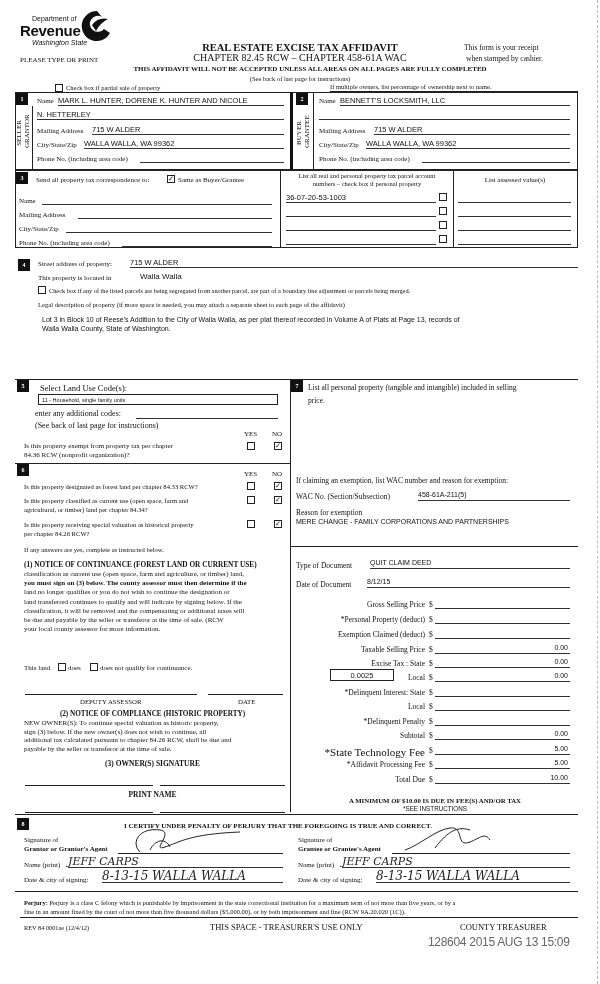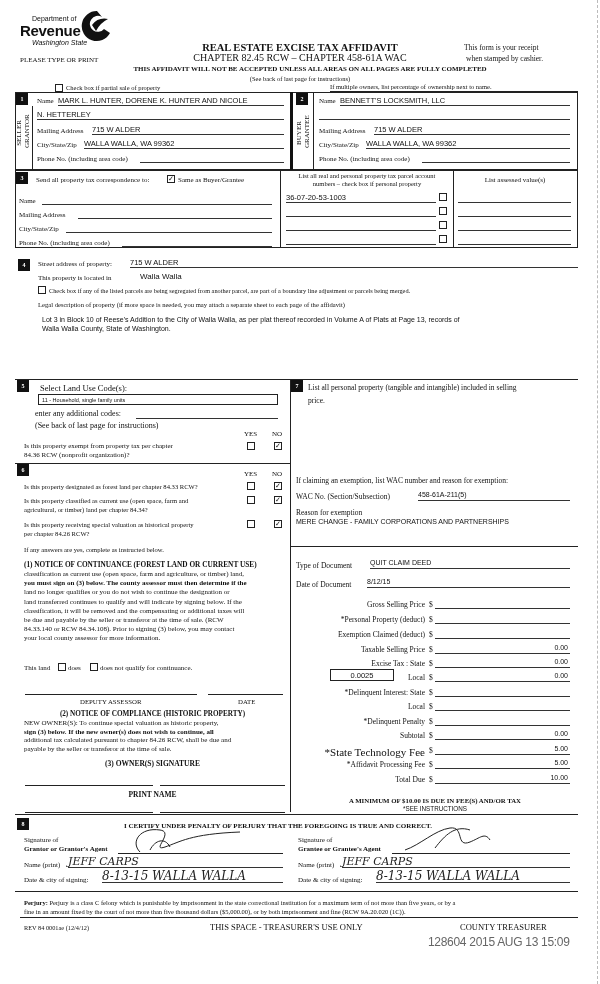--- a/index.html
+++ b/index.html
@@ -180,38 +180,37 @@
 <div class="abs lbl" style="left:24px;top:546px;font-size:6.6px;">If any answers are yes, complete as instructed below.</div>
 
 <div class="abs serif bold" style="left:24px;top:560px;font-size:7.3px;">(1) NOTICE OF CONTINUANCE  (FOREST LAND OR CURRENT USE)</div>
 <div class="abs serif" style="left:24px;top:570px;font-size:7px;line-height:9.2px;width:265px;">
   <div>classification as current use (open space, farm and agriculture, or timber) land,</div>
   <div style="font-weight:bold;">you must sign on (3) below. The county assessor must then determine if the</div>
   <div>land no longer qualifies or you do not wish to continue the designation or</div>
   <div>land transferred continues to qualify and will indicate by signing below. If the</div>
   <div>classification, it will be removed and the compensating or additional taxes will</div>
   <div>be due and payable by the seller or transferor at the time of sale. (RCW</div>
-  <div>84.33.140 or RCW 84.34.108). Prior to signing (3) below, you may contact</div>
   <div>your local county assessor for more information.</div>
 </div>
 <div class="abs lbl" style="left:24px;top:664px;font-size:7px;">This land</div>
 <div class="cb" style="left:58px;top:663px;"></div>
 <div class="abs lbl" style="left:68px;top:664px;font-size:7px;">does</div>
 <div class="cb" style="left:90px;top:663px;"></div>
 <div class="abs lbl" style="left:100px;top:664px;font-size:7px;">does not qualify for continuance.</div>
 
 <div class="hline" style="left:25px;top:694px;width:172px;"></div>
 <div class="hline" style="left:208px;top:694px;width:75px;"></div>
 <div class="abs serif" style="left:80px;top:698px;font-size:6.8px;">DEPUTY ASSESSOR</div>
 <div class="abs serif" style="left:238px;top:698px;font-size:6.8px;">DATE</div>
 
 <div class="abs serif bold center" style="left:20px;top:710px;width:265px;font-size:7.2px;">(2) NOTICE OF COMPLIANCE (HISTORIC PROPERTY)</div>
 <div class="abs serif" style="left:24px;top:719px;font-size:7px;line-height:8.6px;width:265px;">
   <div>NEW OWNER(S): To continue special valuation as historic property,</div>
-  <div style="font-weight:bold;">sign (3) below. If the new owner(s) does not wish to continue, all</div>
+  <div style="font-weight:normal;">sign (3) below. If the new owner(s) does not wish to continue, all</div>
   <div>additional tax calculated pursuant to chapter 84.26 RCW, shall be due and</div>
   <div>payable by the seller or transferor at the time of sale.</div>
 </div>
 <div class="abs serif bold center" style="left:20px;top:759px;width:265px;font-size:7.5px;">(3)  OWNER(S) SIGNATURE</div>
 <div class="hline" style="left:25px;top:785px;width:128px;"></div>
 <div class="hline" style="left:160px;top:785px;width:125px;"></div>
 <div class="abs serif bold center" style="left:20px;top:790px;width:265px;font-size:7.5px;">PRINT NAME</div>
 <div class="hline" style="left:25px;top:812px;width:128px;"></div>
 <div class="hline" style="left:160px;top:812px;width:125px;"></div>
 

